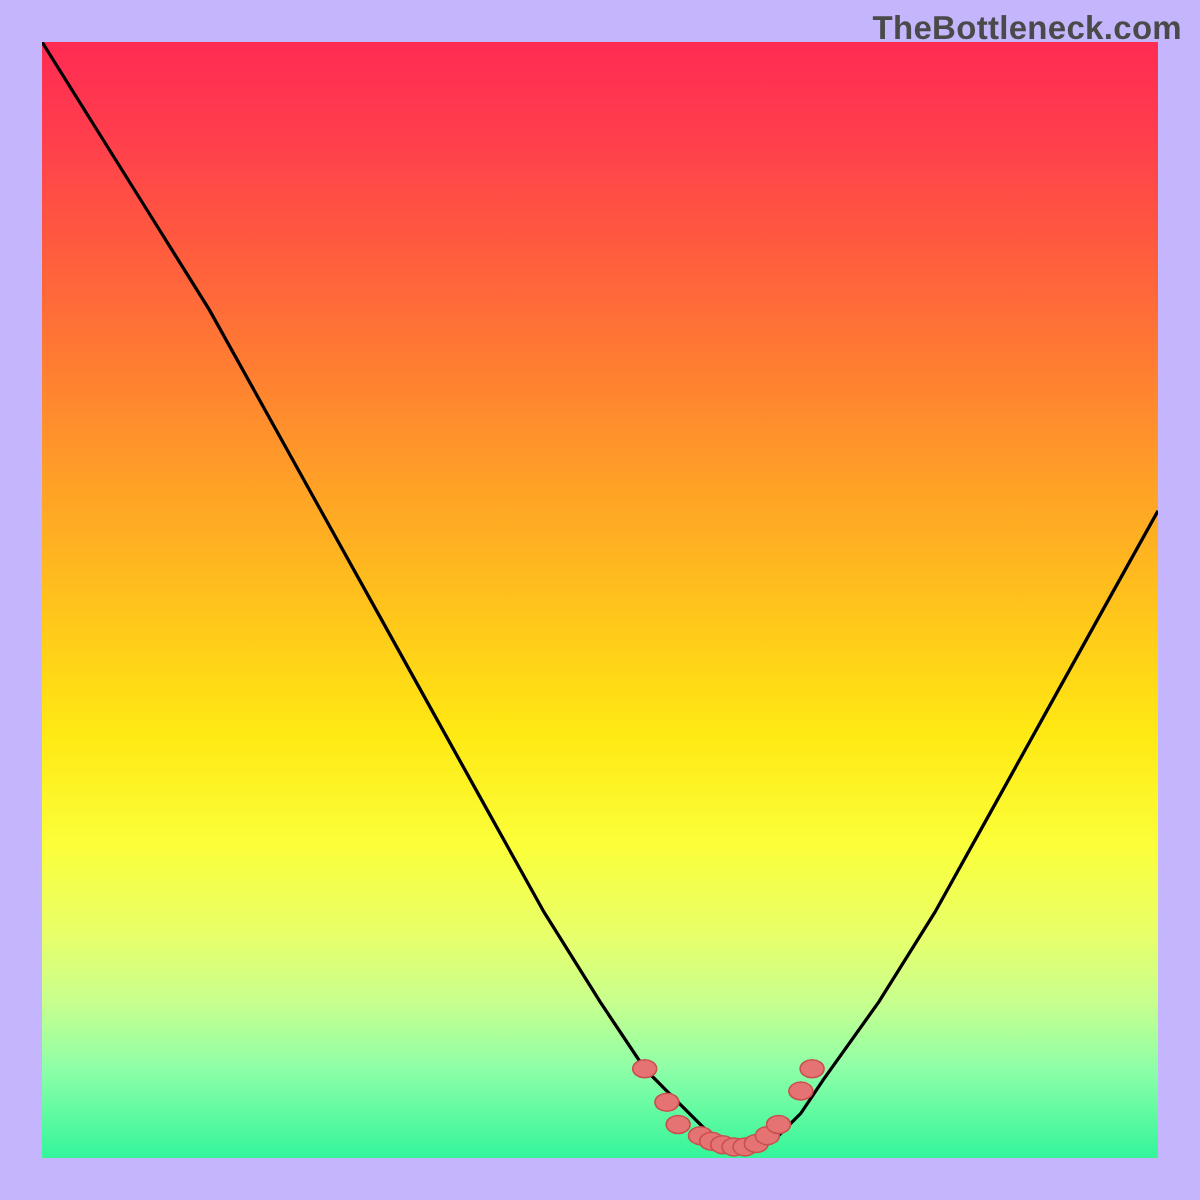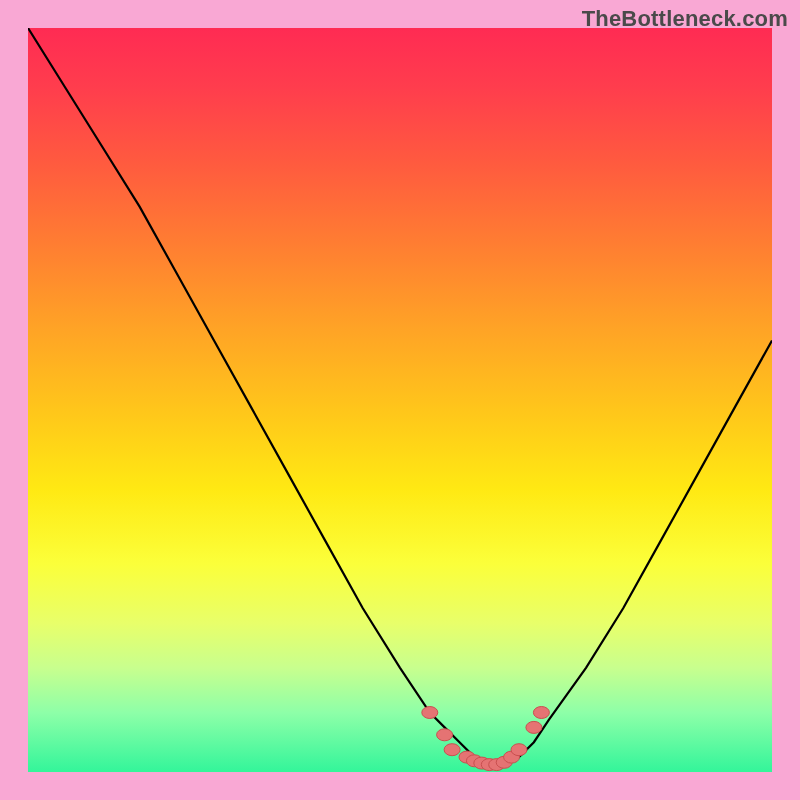--- a/index.html
+++ b/index.html
@@ -1,21 +1,21 @@
 <!DOCTYPE html>
 <html><head>
 <meta charset="utf-8">
 <style>
   * { margin: 0; padding: 0; box-sizing: border-box; }
   html, body { width: 800px; height: 800px; background: #000; overflow: hidden; }
   .stage {
     position: relative;
     width: 800px;
     height: 800px;
-    background: #f9a8d4;
+    background: #c4b5fd;
   }
   .plot-area {
     position: absolute;
     left: 28px;
     top: 28px;
     width: 744px;
     height: 744px;
     background: linear-gradient(to bottom,
       #ff2b53 0%,
       #ff3d4d 8%,

